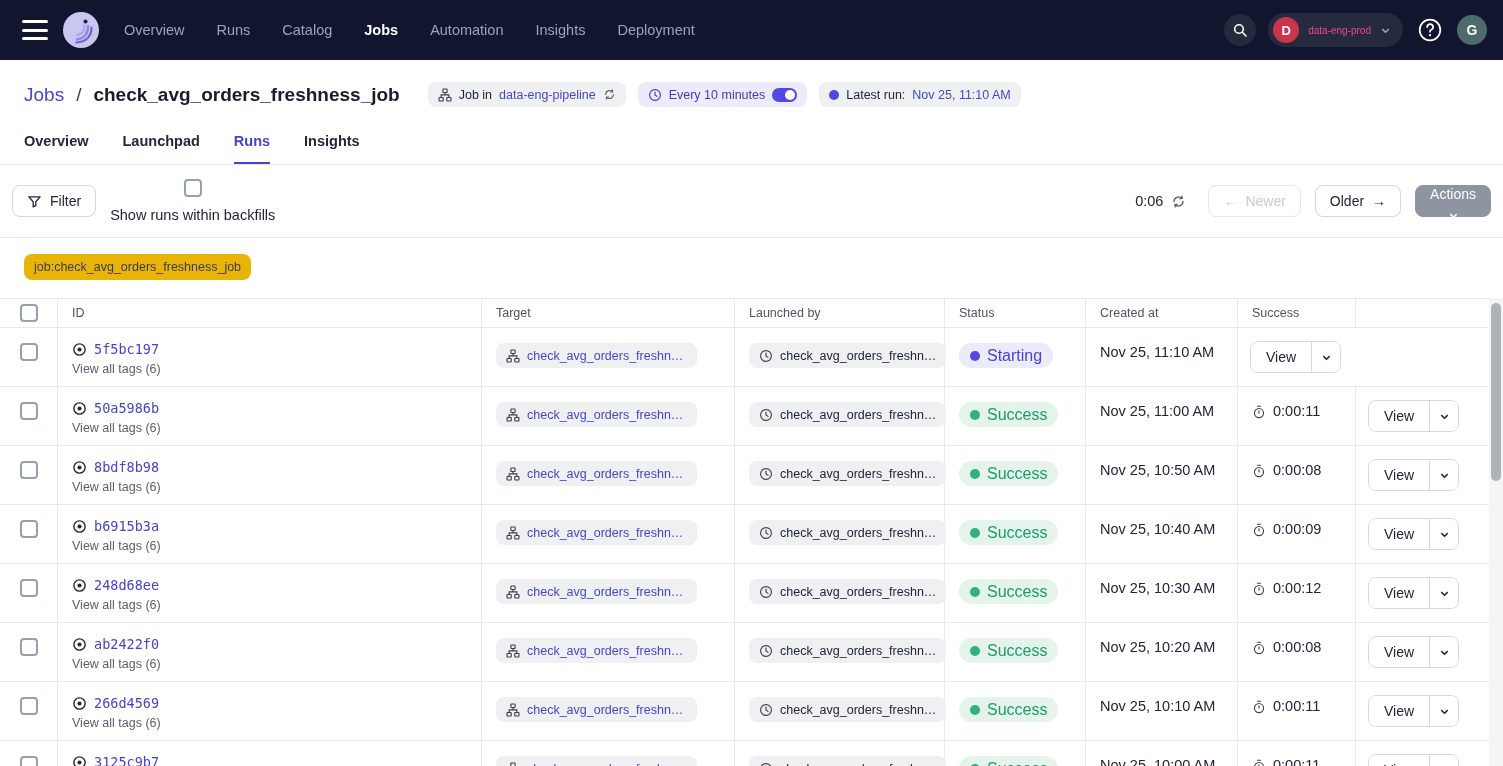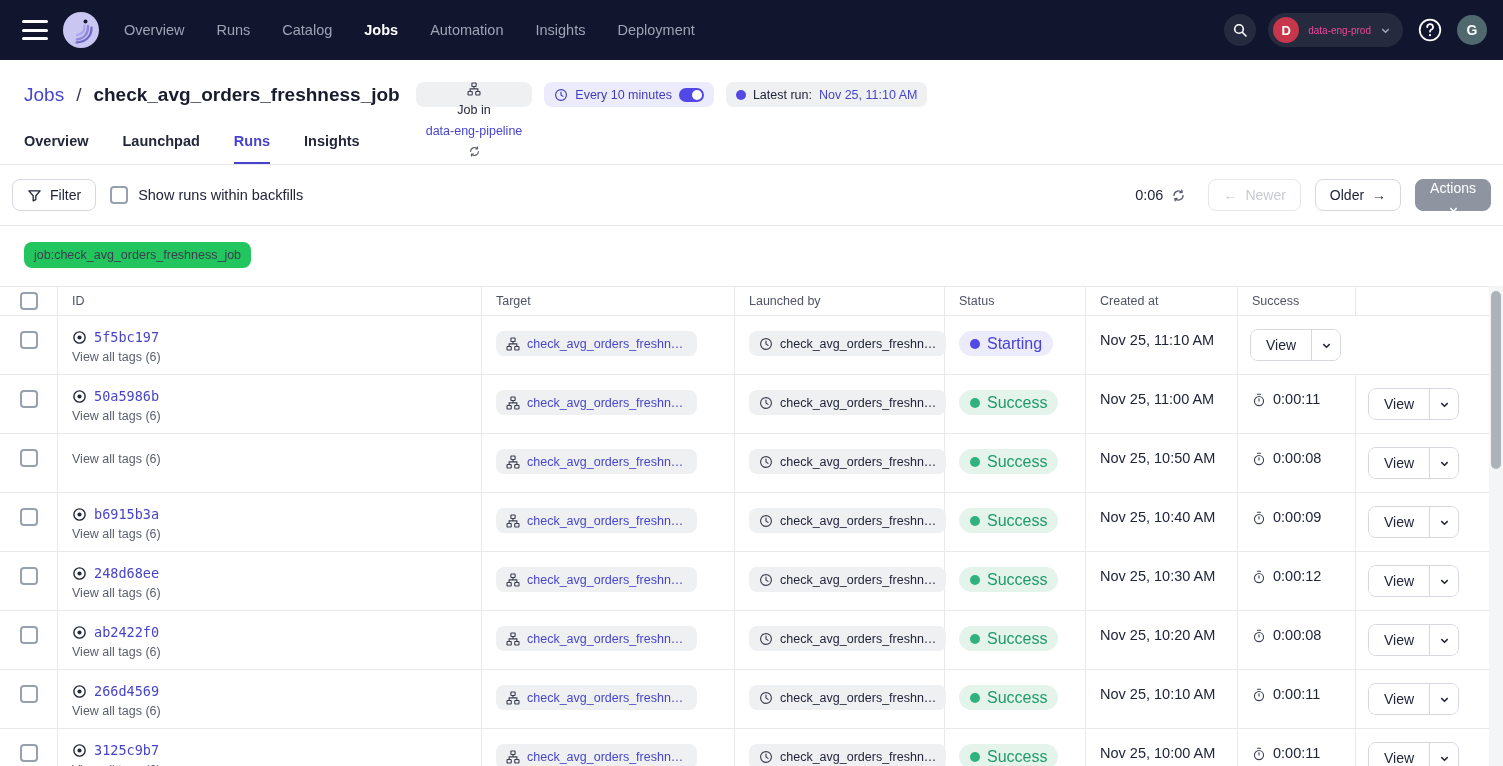--- a/index.html
+++ b/index.html
@@ -42,28 +42,28 @@
   .tabs { display:flex; gap:34px; padding:26px 24px 0; border-bottom:1px solid #E7E9EC; }
   .tab { font-size:14.5px; font-weight:700; color:#23283B; padding-bottom:13px; border-bottom:2px solid transparent; }
   .tab.active { color:#4743CE; border-bottom-color:#4743CE; }
 
   
   .toolbar { display:flex; align-items:center; padding:14px 12px; border-bottom:1px solid #E7E9EC; }
   .btn { display:inline-flex; align-items:center; gap:8px; height:32px; padding:0 14px; border-radius:8px; border:1px solid #D5D9DF; background:#fff; font-size:14px; color:#20253A; cursor:pointer; font-family:inherit; }
   .btn.disabled { color:#C6CAD2; border-color:#E4E7EB; cursor:default; }
   .btn.gray-filled { background:#8E95A1; border-color:#8E95A1; color:#fff;flex-direction:column; }
   .checkbox { width:18px; height:18px; border:2px solid #97A0AF; border-radius:4px; background:#fff; display:inline-block; cursor:pointer; flex:none; }
-  .backfills { display:flex; align-items:center; gap:10px; margin-left:14px; font-size:14.5px; }
+  .backfills { display:flex; align-items:center; gap:10px; margin-left:14px; font-size:14.5px;flex-direction:column; }
   .toolbar .spacer { flex:1; }
   .countdown { display:flex; align-items:center; gap:8px; font-size:14.5px; margin-right:22px; }
   .toolbar .btn + .btn { margin-left:14px; }
 
   
   .tag-row { padding:16px 24px 10px; }
-  .tag { display:inline-block; background:#22c55e; color:#3A3F4E; font-size:12.5px; border-radius:8px; padding:6px 10px; }
+  .tag { display:inline-block; background:#eab308; color:#3A3F4E; font-size:12.5px; border-radius:8px; padding:6px 10px; }
 
   
   .table-wrap { position:relative; margin-top:8px; }
   .grid-row { display:grid; grid-template-columns:58px 424px 253px 210px 141px 152px 118px 133px; width:1489px; }
   .thead { border-top:1px solid #E7E9EB; border-bottom:1px solid #E7E9EB; height:30px; }
   .thead .cell { display:flex; align-items:center; font-size:12.5px; color:#4E5366; }
   .trow { border-bottom:1px solid #E7E9EB; height:59px; }
   .cell { padding:0 14px; min-width:0; }
   .grid-row .cell:not(:last-child) { border-right:1px solid #E7E9EB; }
   .c-check { display:flex; align-items:flex-start; justify-content:center; padding-top:15px; }
@@ -146,21 +146,21 @@
   </button>
   <div class="avatar">G</div>
 </header>
 
 <section class="page-head">
   <div class="bc-row">
     <a class="bc-parent">Jobs</a>
     <span class="bc-sep">/</span>
     <h1 class="bc-title">check_avg_orders_freshness_job</h1>
 
-    <span class="pill" style="margin-left:4px;flex-direction:column;">
+    <span class="pill" style="margin-left:16px;">
       <span class="icon">
         <svg viewBox="0 0 16 16" width="14" height="14" fill="none" stroke="#3A3F4F" stroke-width="1.3">
             <rect x="5.6" y="1.2" width="4.8" height="4" rx="0.6"></rect>
             <rect x="1.2" y="10.8" width="4.8" height="4" rx="0.6"></rect>
             <rect x="10" y="10.8" width="4.8" height="4" rx="0.6"></rect>
             <path d="M8 5.2v2.6M3.6 10.8V7.8h8.8v3"></path>
           </svg>
       </span>
       <span>Job in</span>
       <a>data-eng-pipeline</a>
@@ -388,20 +388,29 @@
         </button>
       </div>
     </div>
   </div>
 
   <div class="grid-row trow">
     <div class="cell c-check">
           <span class="checkbox"></span>
         </div>
     <div class="cell c-id">
+      <div class="id-line">
+        <span class="icon">
+          <svg viewBox="0 0 16 16" width="15" height="15">
+                <circle cx="8" cy="8" r="6" fill="none" stroke="#23273A" stroke-width="1.5"></circle>
+                <circle cx="8" cy="8" r="2.2" fill="#23273A"></circle>
+              </svg>
+        </span>
+        <a class="run-id">8bdf8b98</a>
+      </div>
       <a class="tags-link">View all tags (6)</a>
     </div>
     <div class="cell c-mid">
       <span class="pill">
         <span class="icon">
           <svg viewBox="0 0 16 16" width="14" height="14" fill="none" stroke="#3A3F4F" stroke-width="1.3">
                 <rect x="5.6" y="1.2" width="4.8" height="4" rx="0.6"></rect>
                 <rect x="1.2" y="10.8" width="4.8" height="4" rx="0.6"></rect>
                 <rect x="10" y="10.8" width="4.8" height="4" rx="0.6"></rect>
                 <path d="M8 5.2v2.6M3.6 10.8V7.8h8.8v3"></path>

